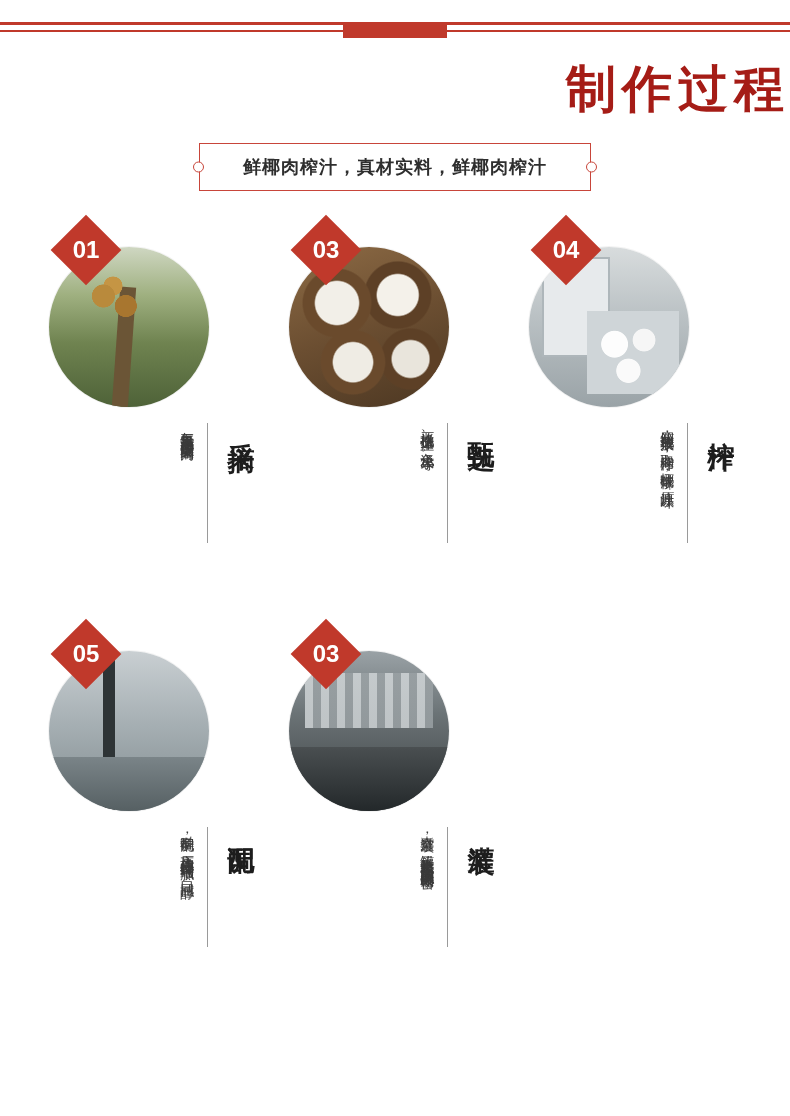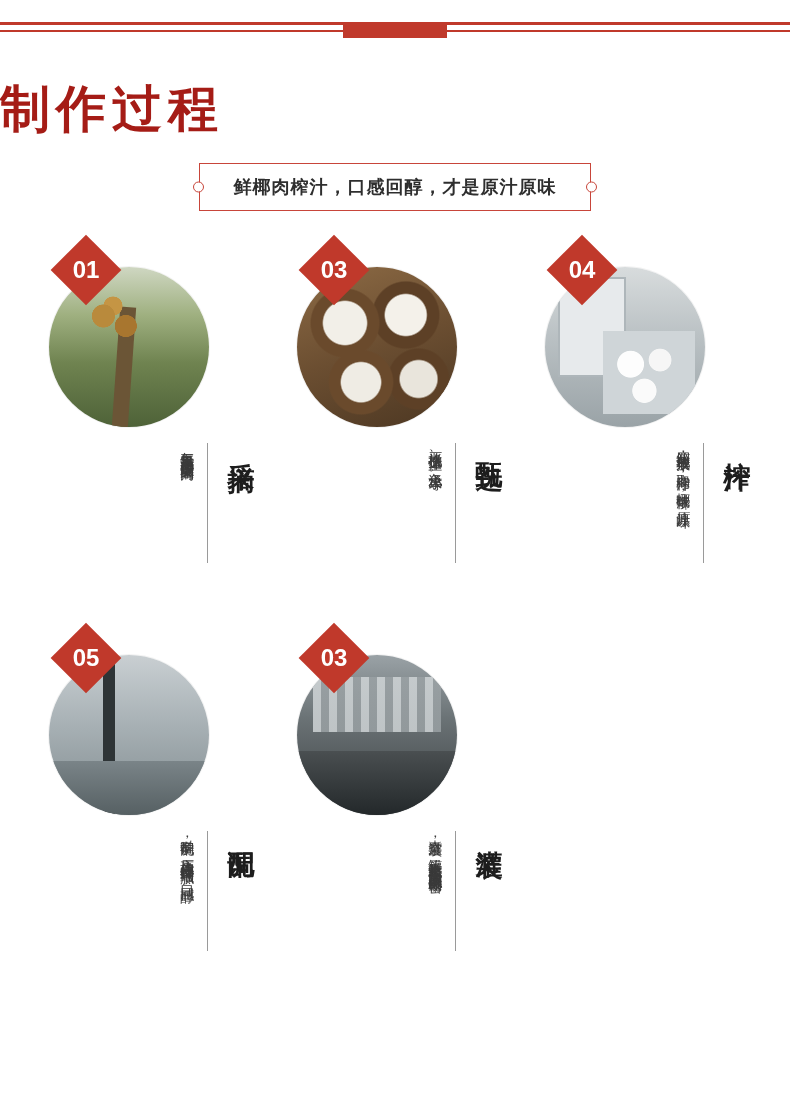--- a/index.html
+++ b/index.html
@@ -40,22 +40,22 @@
     top: 22px;
     left: 50%;
     transform: translateX(-50%);
     width: 104px;
     height: 16px;
     background: #c0392b;
   }
 
   
   .title-wrap {
-    text-align: left;
-    margin-top: 36px;
+    text-align: right;
+    margin-top: 16px;
   }
   .main-title {
     font-size: 50px;
     font-weight: bold;
     color: #a51c16;
     letter-spacing: 6px;
     font-family: "Liberation Serif", "DejaVu Serif", serif;
     line-height: 1.1;
   }
 
@@ -99,21 +99,20 @@
   .subtitle-dot.right { right: 0; }
 
   
   .steps {
     margin: 34px auto 0;
     width: 720px;
     display: grid;
     grid-template-columns: repeat(3, 1fr);
     grid-row-gap: 24px;
     grid-column-gap: 0px;
-    gap: 8px;
   }
   .step {
     position: relative;
     width: 240px;
     height: 380px;
   }
   .badge {
     position: absolute;
     top: 0;
     left: 26px;
@@ -317,21 +316,21 @@
 </div>
 
 <div class="title-wrap">
   <div class="main-title">制作过程</div>
 </div>
 
 <div class="subtitle-wrap">
   <div class="subtitle-box"></div>
   <div class="subtitle-dot left"></div>
   <div class="subtitle-dot right"></div>
-  <div class="subtitle-text">鲜椰肉榨汁，口感回醇，才是原汁原味</div>
+  <div class="subtitle-text">鲜椰肉榨汁，真材实料，鲜椰肉榨汁</div>
 </div>
 
 <div class="steps">
 
   <div class="step">
     <div class="badge"></div>
     <div class="badge-num">01</div>
     <div class="photo">
       <div class="photo-inner ph-coconut-tree"></div>
     </div>

